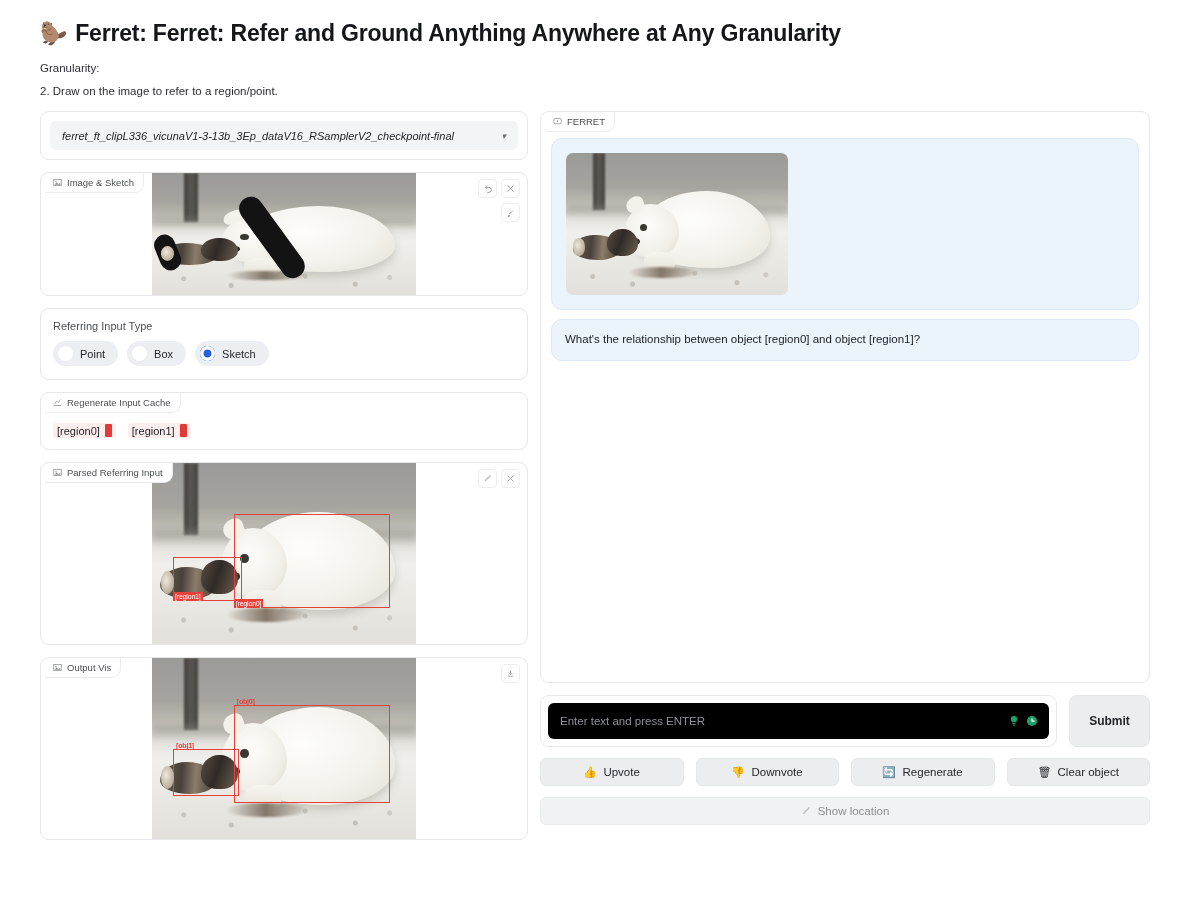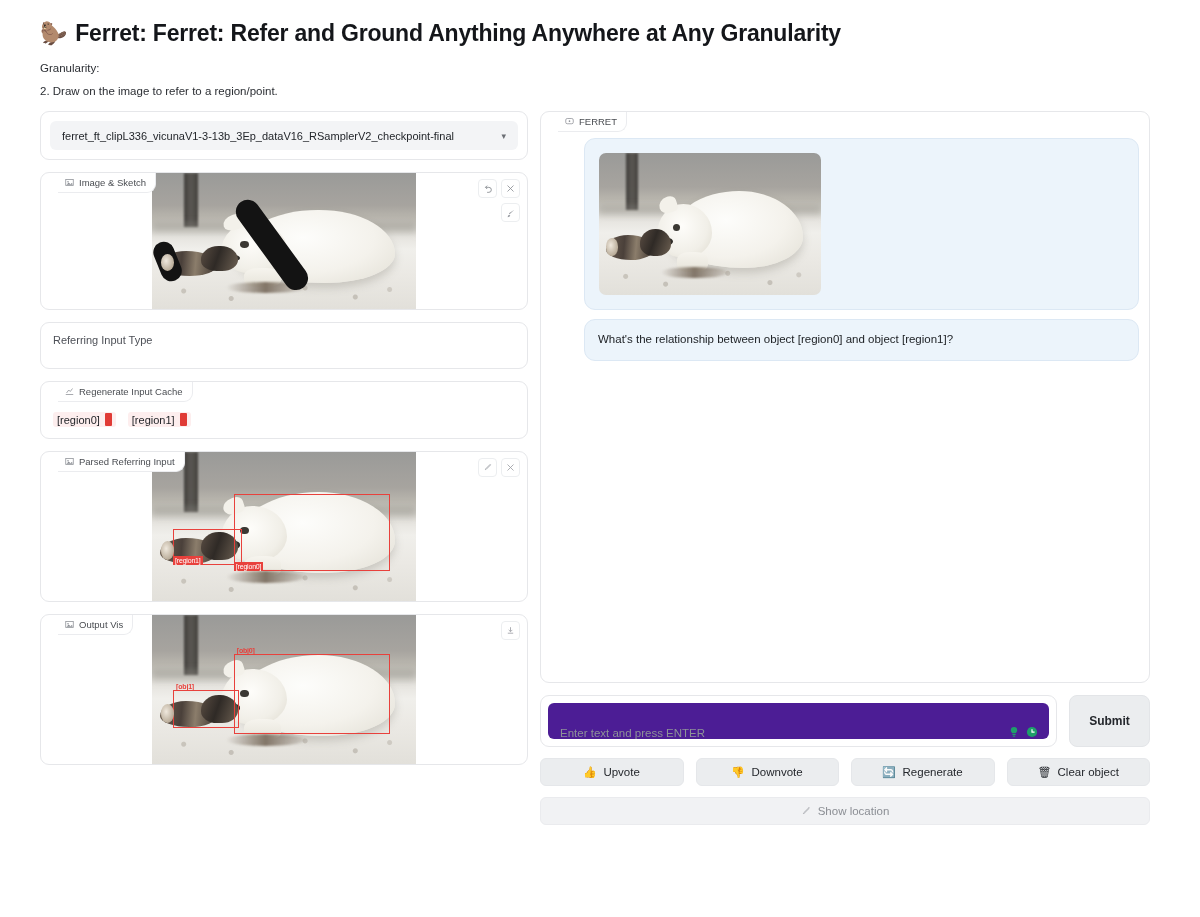--- a/index.html
+++ b/index.html
@@ -27,53 +27,53 @@
   .cols { display: flex; gap: 12px; margin-top: 14px; align-items: flex-start; }
   .col-left { width: 488px; flex: none; }
   .col-right { width: 610px; flex: none; }
 
   
   .card {
     background: #fff; border: 1px solid #e6e7ea; border-radius: 9px;
     position: relative; margin-bottom: 12px;
   }
   .card-label {
-    position: absolute; top: 0; left: 17px;
+    position: absolute; top: 0; left: 5px;
     background: #ffffff; border-right: 1px solid #ebecef; border-bottom: 1px solid #ebecef;
     border-radius: 9px 0 9px 0;
     font-size: 9.5px; color: #4a4d52; padding: 4px 9px 4px 7px;
     display: flex; align-items: center; gap: 5px; z-index: 4;
   }
   .card-label svg { display: block; }
   .card-tools {
     position: absolute; top: 6px; right: 7px; z-index: 5;
     display: flex; flex-direction: column; align-items: flex-end; gap: 5px;
   }
   .tool-row { display: flex; gap: 4px; }
   .tool-btn {
     width: 19px; height: 19px; border: 1px solid #eceef0; border-radius: 4px;
     background: #fff; display: flex; align-items: center; justify-content: center;
     color: #8b8e94;
   }
 
   
   .dd-wrap {
     background: #fff; border: 1px solid #e6e7ea; border-radius: 9px;
-    padding: 9px; margin-bottom: 12px;
+    padding: 9px; margin-bottom: 12px; font-style: italic;
   }
   .dd {
     background: #f3f4f6; border-radius: 6px; height: 29px;
     display: flex; align-items: center; padding: 0 12px;
     font-size: 11px; color: #23262b; justify-content: space-between;
   }
   .caret { color: #6b6e74; font-size: 9px; }
 
   
-  .img-panel { height: 138px; overflow: hidden; border-radius: 9px; background: #fff; }
-  .img-panel.tall { height: 151px; }
+  .img-panel { height: 124px; overflow: hidden; border-radius: 9px; background: #fff; }
+  .img-panel.tall { height: 183px; }
   .img-stage { height: 100%; display: flex; justify-content: center; }
   .photo { position: relative; width: 264px; height: 100%; overflow: hidden; }
 
   
   .scene {
     position: absolute; inset: 0;
     background:
       linear-gradient(180deg, #9a9a98 0%, #a7a49f 24%, #b9b6ae 33%, #cfcdc6 41%, #e6e4df 47%,
                       #f0efeb 56%, #ebe9e4 74%, #e2e0da 100%);
   }
@@ -193,35 +193,35 @@
   
   .chat-card {
     border: 1px solid #e6e7ea; border-radius: 9px; background: #fff;
     height: 572px; position: relative; padding: 26px 10px 10px 10px;
   }
   .chat-scroll { height: 100%; overflow: hidden; }
   .bubble {
     border-radius: 11px; padding: 11px 13px; font-size: 11.5px; line-height: 1.55;
     margin-bottom: 9px; color: #1b1e22;
   }
-  .bubble.user { background: #ecf4fb; border: 1px solid #dce8f4; margin-left: 33px; }
+  .bubble.user { background: #ecf4fb; border: 1px solid #dce8f4; }
   .bubble.bot  { background: #f7f8f9; border: 1px solid #eceef0; margin-right: 12px; }
   .bubble.user.img-bubble { padding: 14px; }
   .chat-thumb {
     width: 222px; height: 142px; border-radius: 7px; overflow: hidden; position: relative;
   }
 
   
   .input-row { display: flex; gap: 12px; margin-top: 12px; align-items: stretch; }
   .tb-wrap {
     flex: 1; background:#fff; border:1px solid #e6e7ea; border-radius: 9px; padding: 7px;
   }
   .tb {
-    background:#4c1d95; border-radius: 6px; height: 36px;
-    display:flex; align-items:flex-end; justify-content: space-between; padding: 0 10px 0 12px;
+    background:#000000; border-radius: 6px; height: 36px;
+    display:flex; align-items:center; justify-content: space-between; padding: 0 10px 0 12px;
     font-size: 11.5px; color: #8e9198;
   }
   .tb-icons { display:flex; gap: 4px; align-items:center; }
   .submit-btn {
     width: 81px; background:#ebedef; border:1px solid #e3e5e8; border-radius: 8px;
     display:flex; align-items:center; justify-content:center;
     font-size: 12px; font-weight: 600; color: #24272c;
   }
   .action-row { display:flex; gap: 12px; margin-top: 11px; }
   .action-btn {
@@ -309,20 +309,34 @@
             <div class="debris"></div>
               <div class="snow-bits"></div>
             <div class="sketch-stroke"></div>
             <div class="sketch-stroke2"></div>
           </div>
         </div>
       </div>
 
       <div class="card rit-card">
         <div class="rit-title">Referring Input Type</div>
+        <div class="radios">
+          <div class="radio-pill">
+            <span class="dot"></span>
+            <span>Point</span>
+          </div>
+          <div class="radio-pill">
+            <span class="dot"></span>
+            <span>Box</span>
+          </div>
+          <div class="radio-pill">
+            <span class="dot on"></span>
+            <span>Sketch</span>
+          </div>
+        </div>
       </div>
 
       <div class="card cache-card">
         <div class="card-label">
           <svg width="9" height="9" viewBox="0 0 12 12">
             <path d="M1 10h10" stroke="#8b8e94" stroke-width="1"></path>
             <path d="M2 8l3-4 2 2 3-4" fill="none" stroke="#8b8e94" stroke-width="1"></path>
           </svg>
           <span>Regenerate Input Cache</span>
         </div>

